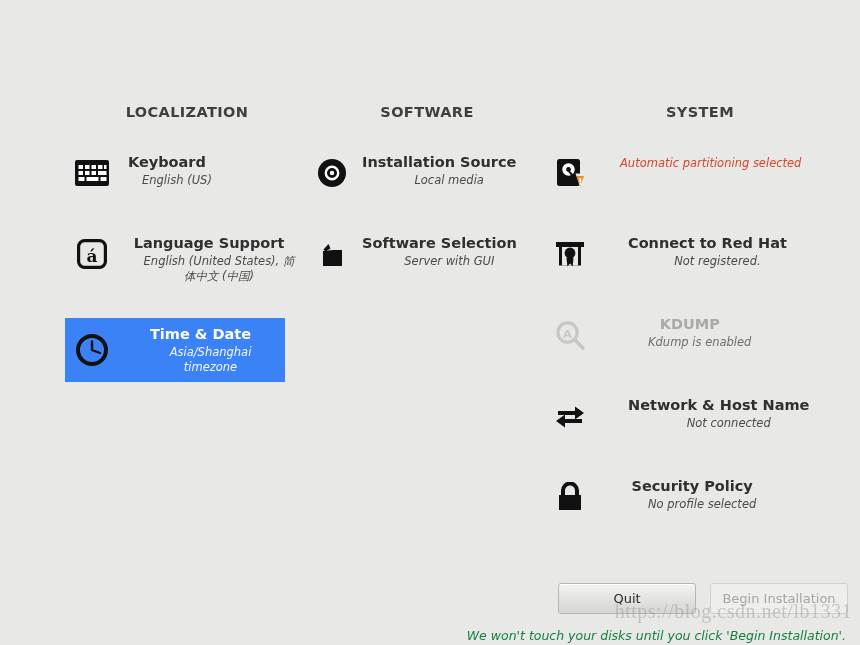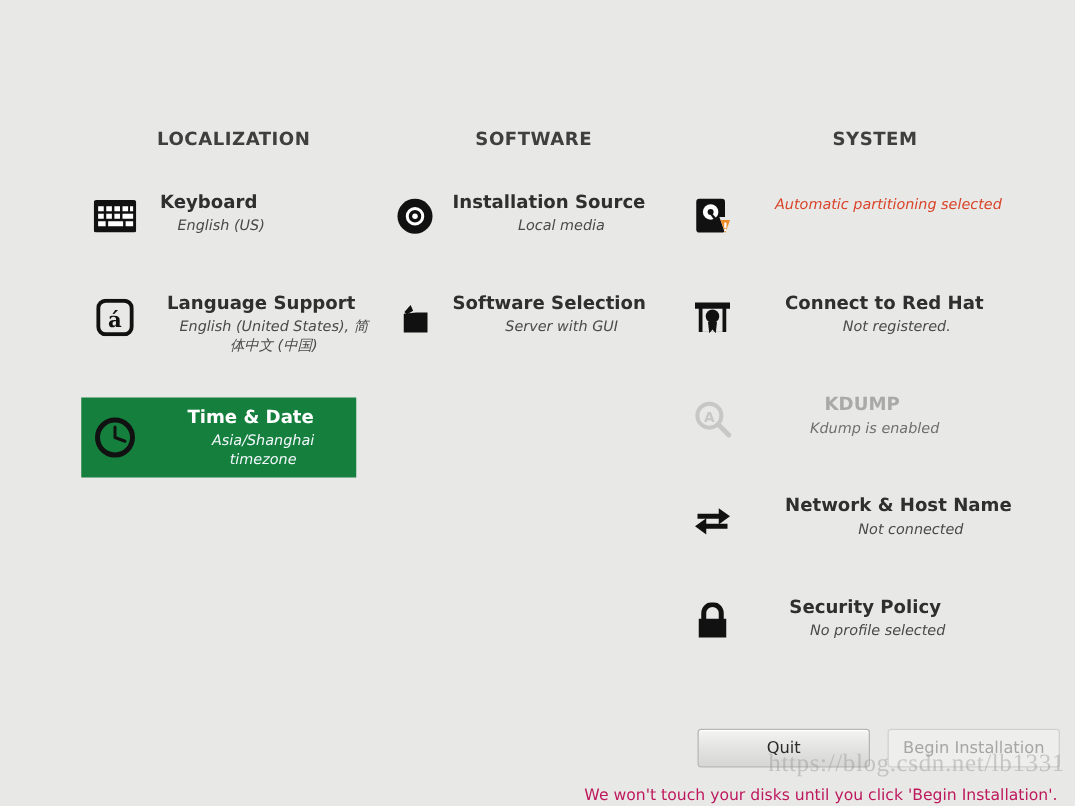--- a/index.html
+++ b/index.html
@@ -46,21 +46,21 @@
   .spoke {
     position: relative;
     display: flex;
     align-items: flex-start;
     padding: 7px 6px 7px 7px;
     margin-left: -7px;
     box-sizing: border-box;
     min-height: 48px;
   }
   .spoke.selected {
-    background: #15803d;
+    background: #3b82f6;
     width: 220px;
     min-height: 54px;
     align-items: center;
   }
   .spoke .icon-wrap {
     width: 40px;
     min-width: 40px;
     height: 40px;
     display: flex;
     align-items: center;
@@ -132,21 +132,22 @@
   .btn-begin {
     background: #eeeeec;
     border: 1px solid #d0d0cd;
     color: #a6a6a3;
   }
   .footer-note {
     position: absolute;
     right: 14px;
     bottom: 2px;
     font-size: 12.5px;
-    color: #be185d;
+    font-style: italic;
+    color: #15803d;
     font-family: "DejaVu Sans", sans-serif;
   }
 
   
   .watermark {
     position: absolute;
     right: 8px;
     bottom: 22px;
     font-size: 20px;
     color: rgba(150,150,150,0.45);

